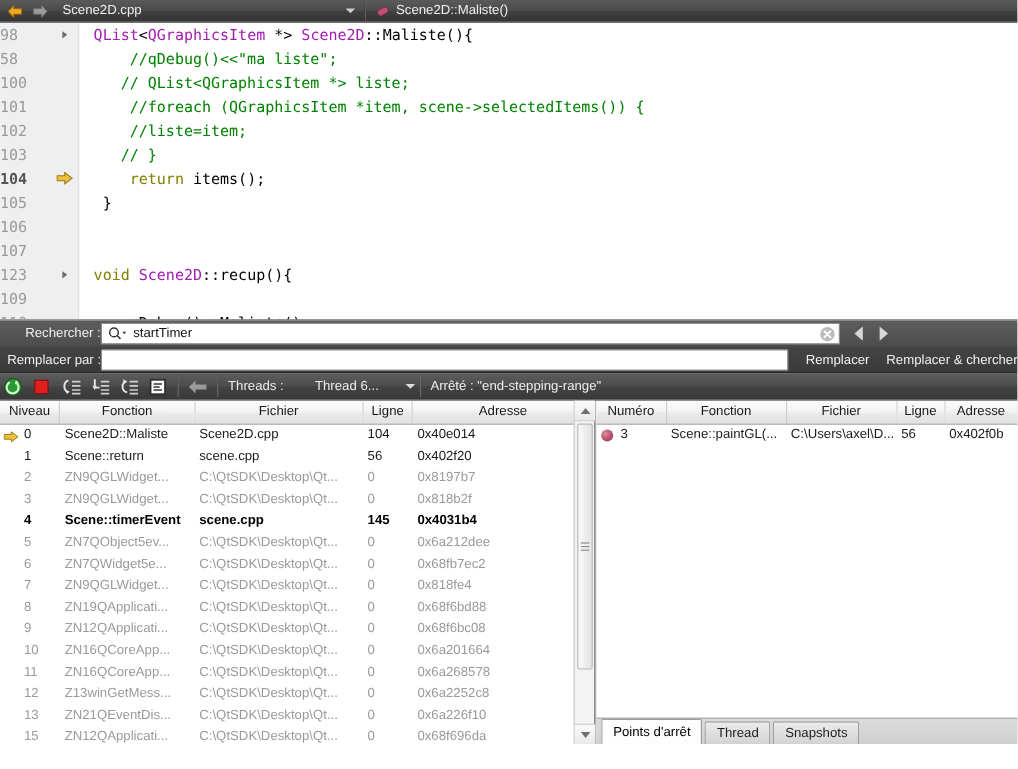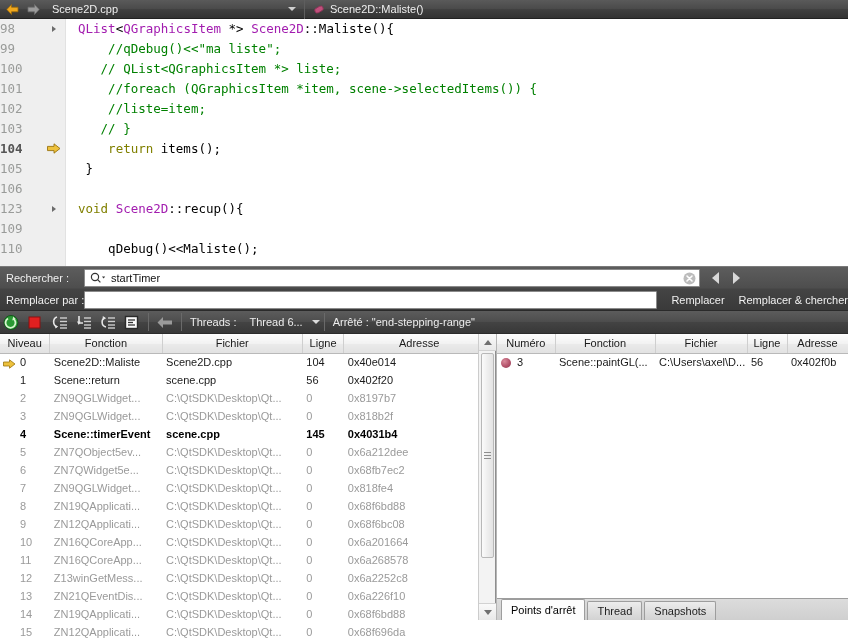--- a/index.html
+++ b/index.html
@@ -76,21 +76,21 @@
   .cmt    { color: #008000; }
   .plain  { color: #000000; }
 
   
   .findbar {
     width: 848px; height: 44px;
     background: linear-gradient(to bottom, #5d5d5d 0%, #4e4e4e 48%, #444444 52%, #3a3a3a 100%);
     position: relative; color: #f2f2f2;
     border-bottom: 1px solid #2a2a2a;
   }
-  .fb-row { display: flex; align-items: center; height: 22px; }
+  .fb-row { display: flex; align-items: center; height: 22px; text-align: right; }
   .fb-label {
     width: 84px; padding-left: 6px; font-size: 11px; color: #f0f0f0;
     white-space: nowrap;
   }
   .fb-input {
     position: relative; height: 18px; background: #ffffff;
     border: 1px solid #8b8b8b; display: flex; align-items: center;
     width: 580px; border-radius: 1px;
   }
   .fb-input.wide { width: 616px; }
@@ -111,21 +111,21 @@
   
   .dbgbar {
     width: 848px; height: 23px;
     background: linear-gradient(to bottom, #5c5c5c 0%, #4d4d4d 48%, #434343 52%, #383838 100%);
     display: flex; align-items: center; color: #ededed;
     border-bottom: 1px solid #2b2b2b;
   }
   .tb-ico { width: 20px; height: 17px; margin: 0 2px; flex: none; }
   .tb-sep { width: 1px; height: 18px; background: #2e2e2e; border-right: 1px solid #6a6a6a; margin: 0 4px; }
   .tb-text { font-size: 11px; padding: 0 4px; white-space: nowrap; }
-  .tb-combo { display: flex; align-items: center; gap: 5px; }
+  .tb-combo { display: flex; align-items: center; gap: 18px; }
   .combo-chev {
     width: 0; height: 0;
     border-left: 4px solid transparent; border-right: 4px solid transparent;
     border-top: 4px solid #dcdcdc;
   }
 
   
   .panes { display: flex; width: 848px; height: 286px; background: #d7d7d7; }
   .pane-left  { width: 495px; height: 286px; position: relative; background: #fff; }
   .pane-split { width: 2px; height: 286px; background: #b6b6b6; border-left:1px solid #8e8e8e; }
@@ -215,30 +215,31 @@
           </svg>
       </span>
       <span>Scene2D::Maliste()</span>
     </div>
   </div>
 
   <div class="editor">
     <div class="gutter"></div>
     <div class="code-rows" id="code-rows">
         <div class="crow"><span class="lnum">98</span><span class="marker"><span class="fold"></span></span><span class="ctext"><span class="type">QList</span><span class="plain">&lt;</span><span class="type">QGraphicsItem</span><span class="plain"> *&gt; </span><span class="type">Scene2D</span><span class="plain">::Maliste(){</span></span></div>
-        <div class="crow"><span class="lnum">99</span><span class="marker"></span><span class="ctext"><span class="cmt">    //qDebug()&lt;&lt;"ma liste";</span></span></div>
+        <div class="crow"><span class="lnum">58</span><span class="marker"></span><span class="ctext"><span class="cmt">    //qDebug()&lt;&lt;"ma liste";</span></span></div>
         <div class="crow"><span class="lnum">100</span><span class="marker"></span><span class="ctext"><span class="cmt">   // QList&lt;QGraphicsItem *&gt; liste;</span></span></div>
         <div class="crow"><span class="lnum">101</span><span class="marker"></span><span class="ctext"><span class="cmt">    //foreach (QGraphicsItem *item, scene-&gt;selectedItems()) {</span></span></div>
         <div class="crow"><span class="lnum">102</span><span class="marker"></span><span class="ctext"><span class="cmt">    //liste=item;</span></span></div>
         <div class="crow"><span class="lnum">103</span><span class="marker"></span><span class="ctext"><span class="cmt">   // }</span></span></div>
         <div class="crow"><span class="lnum current">104</span><span class="marker"><svg class="arrow" viewBox="0 0 14 11">
               <path d="M0.5 3.4 L7 3.4 L7 0.8 L13 5.5 L7 10.2 L7 7.6 L0.5 7.6 Z" fill="#edc13c" stroke="#9a7410" stroke-width="0.9"></path>
             </svg></span><span class="ctext"><span class="plain">    </span><span class="kw">return</span><span class="plain"> items();</span></span></div>
         <div class="crow"><span class="lnum">105</span><span class="marker"></span><span class="ctext"><span class="plain"> }</span></span></div>
         <div class="crow"><span class="lnum">106</span><span class="marker"></span><span class="ctext"></span></div>
+        <div class="crow"><span class="lnum">107</span><span class="marker"></span><span class="ctext"></span></div>
         <div class="crow"><span class="lnum">123</span><span class="marker"><span class="fold"></span></span><span class="ctext"><span class="kw">void</span><span class="plain"> </span><span class="type">Scene2D</span><span class="plain">::recup(){</span></span></div>
         <div class="crow"><span class="lnum">109</span><span class="marker"></span><span class="ctext"></span></div>
         <div class="crow"><span class="lnum">110</span><span class="marker"></span><span class="ctext"><span class="plain">    qDebug()&lt;&lt;Maliste();</span></span></div>
       </div>
   </div>
 
   <div class="findbar">
     <div class="fb-row">
       <span class="fb-label">Rechercher :</span>
       <div class="fb-input wide">
@@ -460,27 +461,20 @@
               <td>C:\QtSDK\Desktop\Qt...</td>
               <td>0</td>
               <td>0x6a2252c8</td>
             </tr>
             <tr>
               <td class="cell-level">13</td>
               <td>ZN21QEventDis...</td>
               <td>C:\QtSDK\Desktop\Qt...</td>
               <td>0</td>
               <td>0x6a226f10</td>
-            </tr>
-            <tr>
-              <td class="cell-level">14</td>
-              <td>ZN19QApplicati...</td>
-              <td>C:\QtSDK\Desktop\Qt...</td>
-              <td>0</td>
-              <td>0x68f6bd88</td>
             </tr>
             <tr>
               <td class="cell-level">15</td>
               <td>ZN12QApplicati...</td>
               <td>C:\QtSDK\Desktop\Qt...</td>
               <td>0</td>
               <td>0x68f696da</td>
             </tr>
           </tbody>
       </table>

